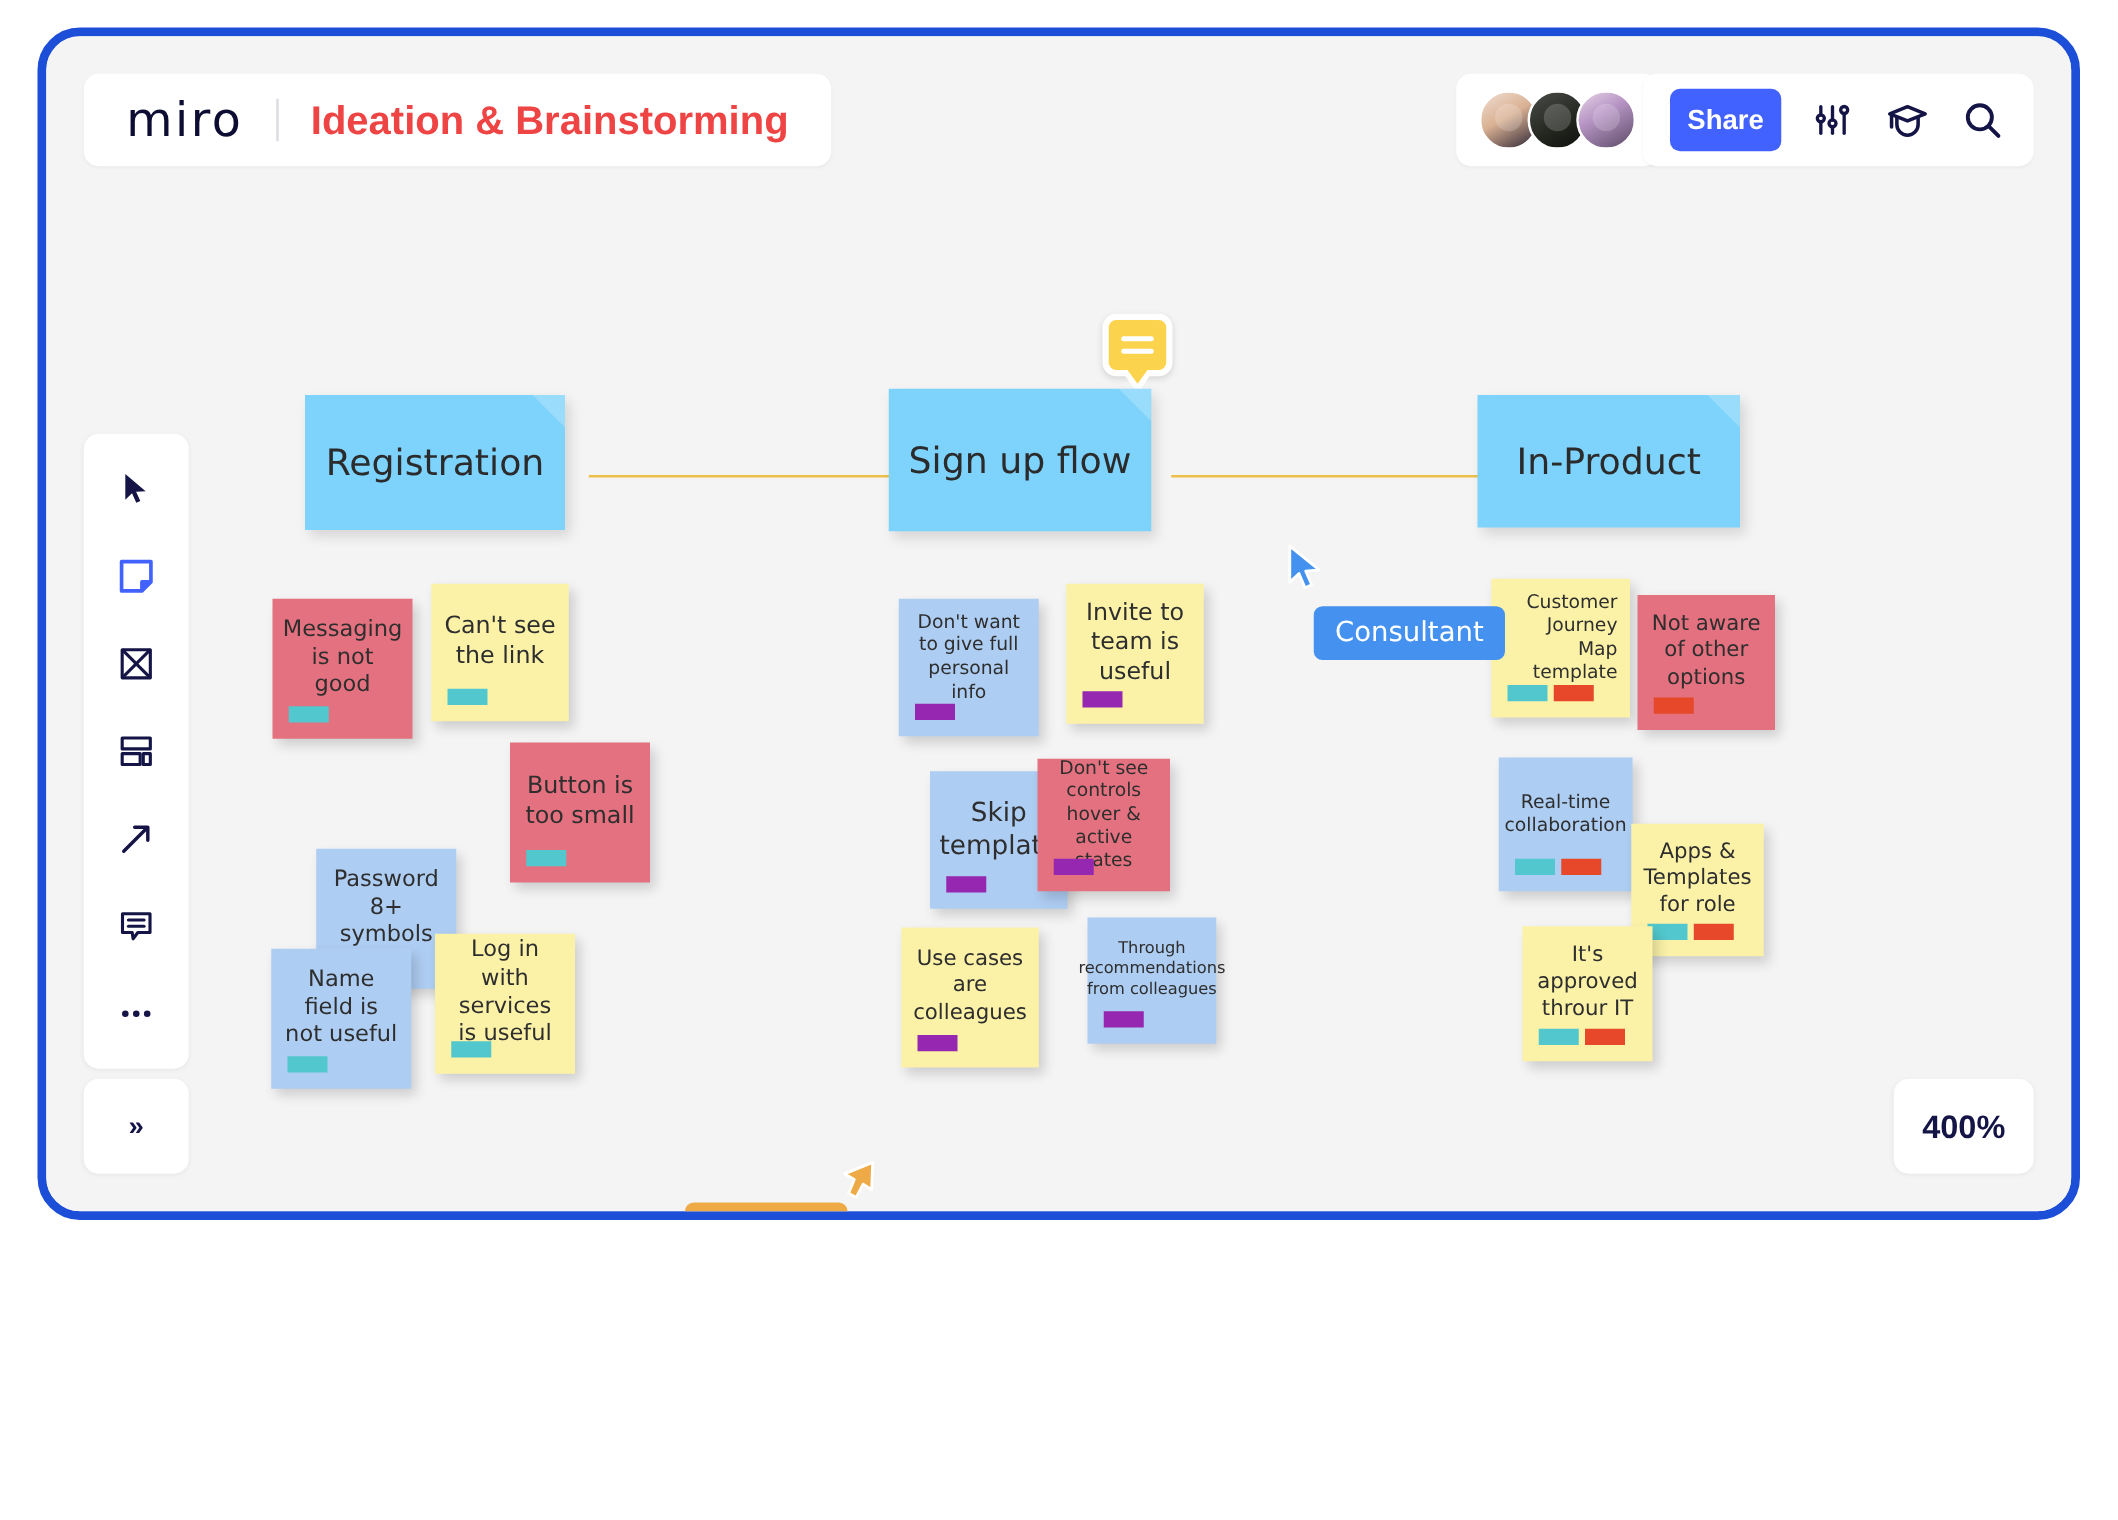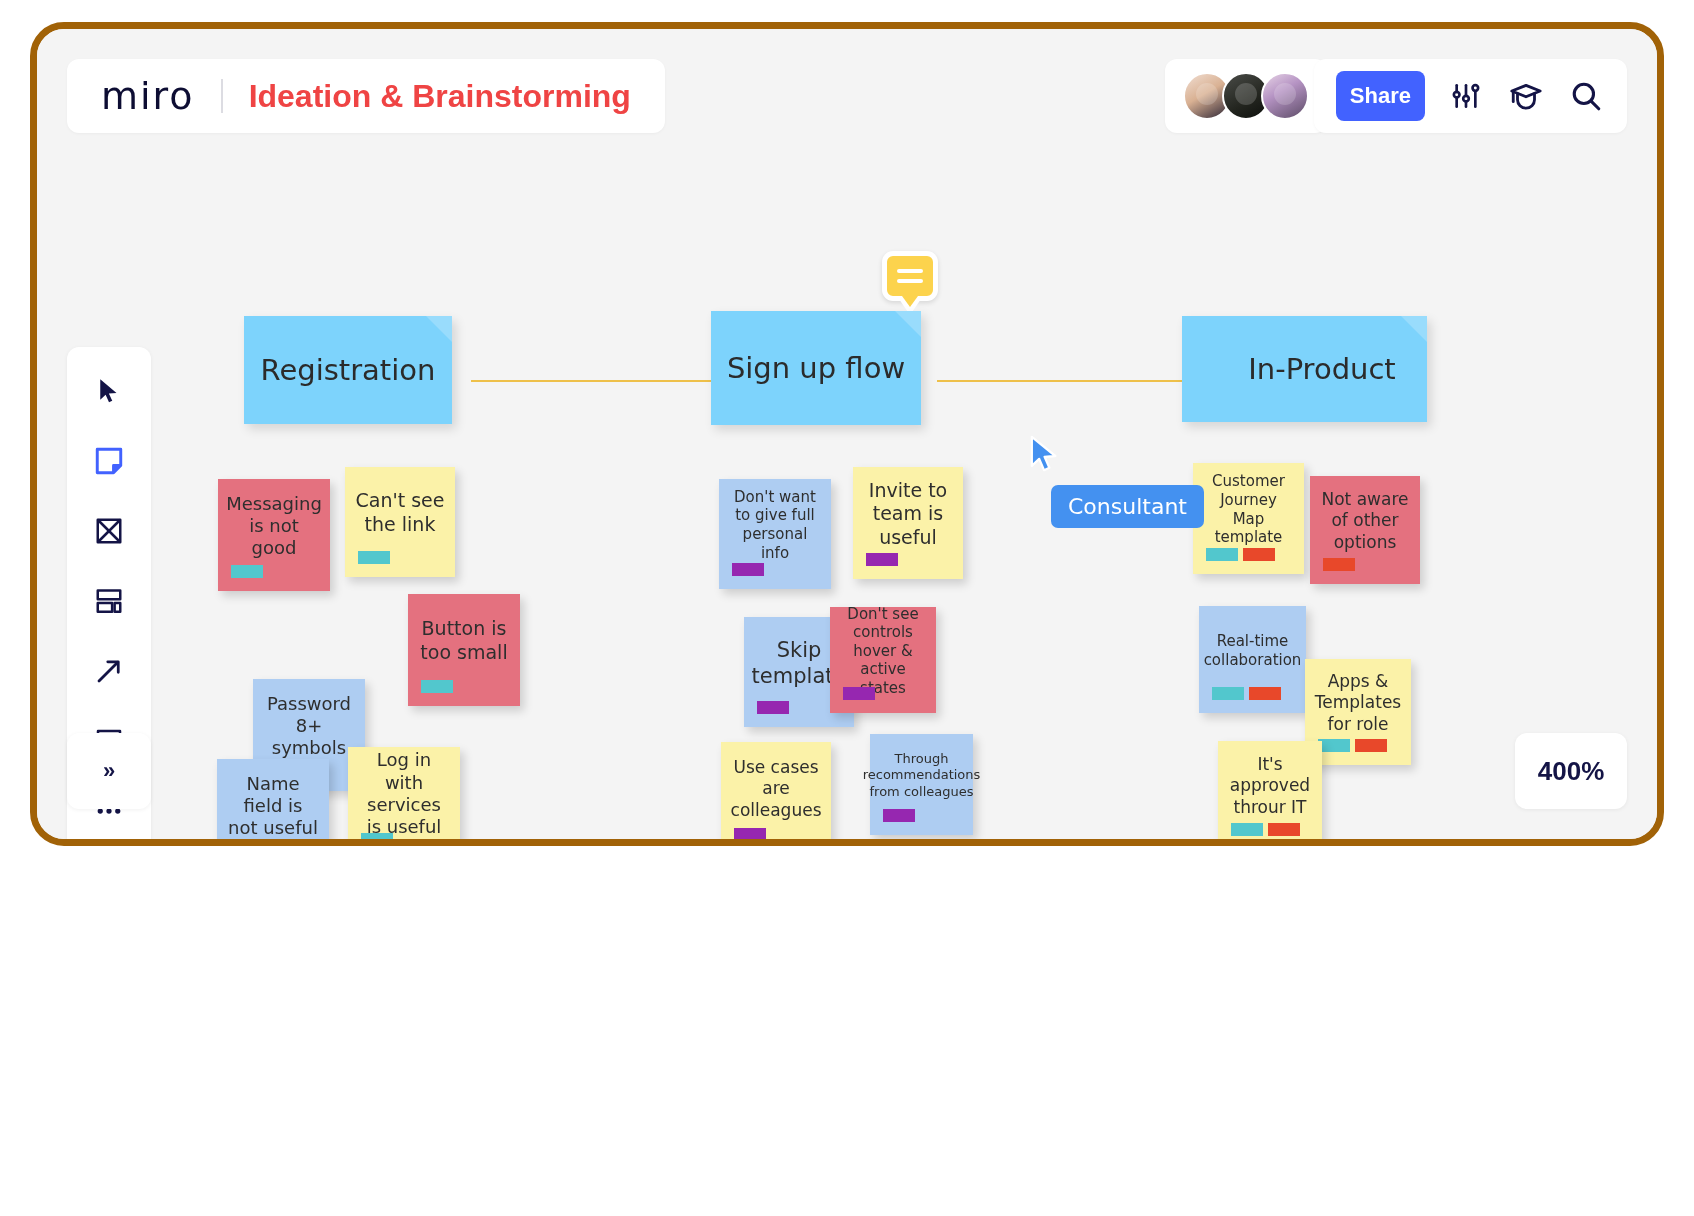--- a/index.html
+++ b/index.html
@@ -15,22 +15,22 @@
     overflow: hidden;
     background: #ffffff;
   }
 
   
   .device-frame {
     position: absolute;
     left: 30px;
     top: 22px;
     width: 1634px;
-    height: 824px;
-    border: 7px solid #a16207;
+    height: 954px;
+    border: 7px solid #1d4ed8;
     border-radius: 34px;
     background: #f4f4f5;
     box-sizing: border-box;
     overflow: hidden;
   }
   .canvas-surface {
     position: absolute;
     inset: 0;
     background: #f4f4f4;
   }
@@ -435,21 +435,21 @@
 
     <div class="connector" style="left:434px; top:351px; width:333px;"></div>
     <div class="connector" style="left:900px; top:351px; width:375px;"></div>
 
     <div class="flow-node" style="left:207px; top:287px; width:208px; height:108px;">
       <span>Registration</span>
     </div>
     <div class="flow-node" style="left:674px; top:282px; width:210px; height:114px;">
       <span>Sign up flow</span>
     </div>
-    <div class="flow-node" style="left:1145px; top:287px; width:210px; height:106px;padding-left:35px;">
+    <div class="flow-node" style="left:1145px; top:287px; width:210px; height:106px;">
       <span>In-Product</span>
     </div>
 
     <div class="sticky pink" style="left:181px; top:450px; width:112px; height:112px; font-size:18px;">
       <span>Messaging is not good</span>
       <div class="tags">
           <div class="tag teal"></div>
         </div>
     </div>
 
@@ -523,21 +523,21 @@
         </div>
     </div>
 
     <div class="sticky blue" style="left:833px; top:705px; width:103px; height:101px; font-size:13px;">
       <span>Through recommendations from colleagues</span>
       <div class="tags">
           <div class="tag purple"></div>
         </div>
     </div>
 
-    <div class="sticky yellow" style="left:1156px; top:434px; width:111px; height:111px; font-size:15px;">
+    <div class="sticky yellow" style="left:1156px; top:434px; width:111px; height:111px; font-size:15px;text-align:right;">
       <span>Customer Journey Map template</span>
       <div class="tags">
         <div class="tag teal"></div>
         <div class="tag red"></div>
       </div>
     </div>
 
     <div class="sticky pink" style="left:1273px; top:447px; width:110px; height:108px; font-size:17px;">
       <span>Not aware of other options</span>
       <div class="tags">

